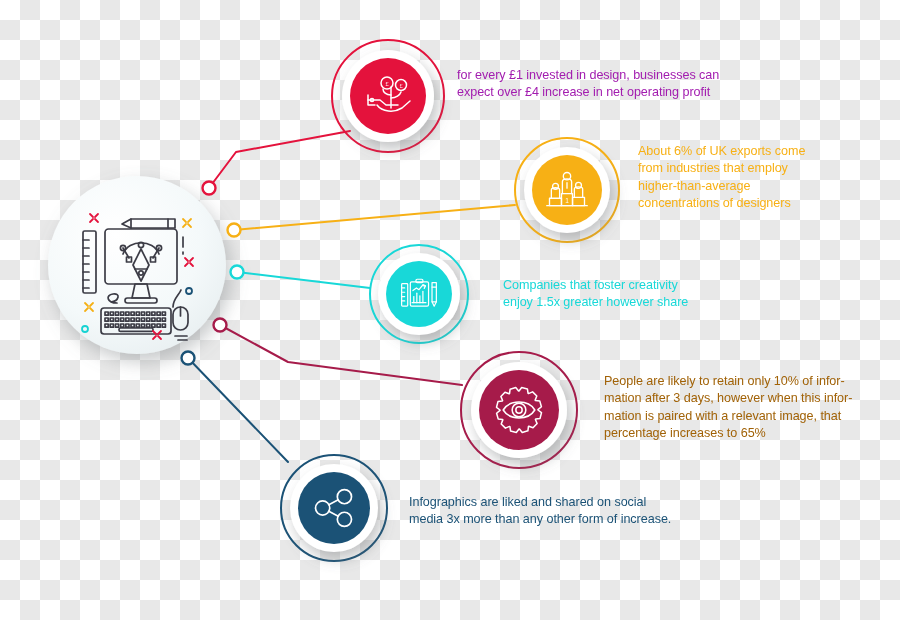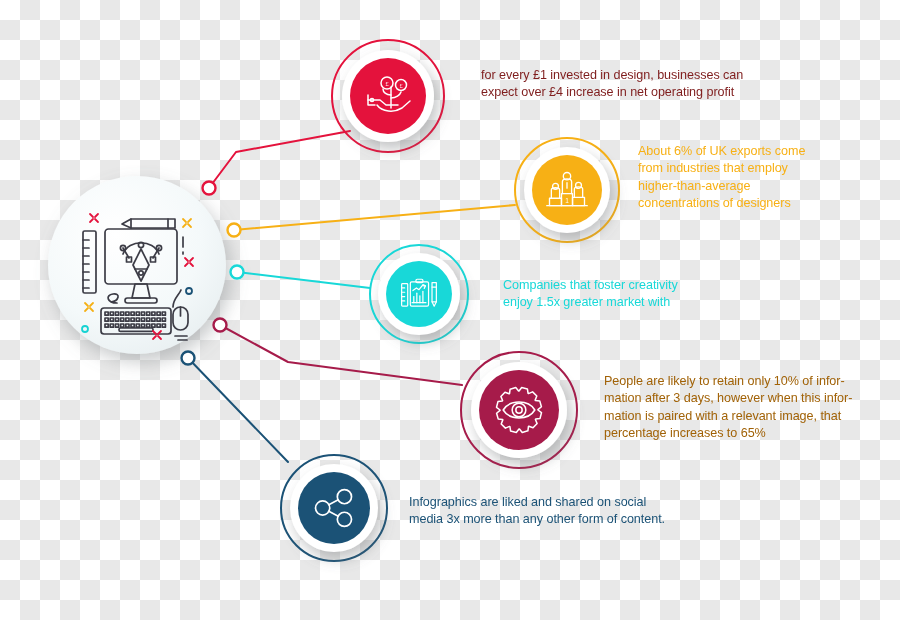--- a/index.html
+++ b/index.html
@@ -250,28 +250,28 @@
     <g id="junction-layer">
         <circle cx="209" cy="188" r="6.5" fill="#ffffff" stroke="#e4123c" stroke-width="2.4"></circle>
         <circle cx="234" cy="230" r="6.5" fill="#ffffff" stroke="#f7b015" stroke-width="2.4"></circle>
         <circle cx="237" cy="272" r="6.5" fill="#ffffff" stroke="#18d8d8" stroke-width="2.4"></circle>
         <circle cx="220" cy="325" r="6.5" fill="#ffffff" stroke="#a61b4a" stroke-width="2.4"></circle>
         <circle cx="188" cy="358" r="6.5" fill="#ffffff" stroke="#1b5276" stroke-width="2.4"></circle>
       </g>
   </svg>
 
   <div id="text-layer">
-      <div class="txt" style="left: 457px; top: 67px; width: 300px; color: #7f1d1d; margin-left: 24px;">for every £1 invested in design, businesses can
+      <div class="txt" style="left: 457px; top: 67px; width: 300px; color: #a21caf;">for every £1 invested in design, businesses can
 expect over £4 increase in net operating profit</div>
       <div class="txt" style="left: 638px; top: 143px; width: 210px; color: rgb(247, 176, 21);">About 6% of UK exports come
 from industries that employ
 higher-than-average
 concentrations of designers</div>
       <div class="txt" style="left: 503px; top: 277px; width: 240px; color: rgb(24, 216, 216);">Companies that foster creativity
-enjoy 1.5x greater market with</div>
+enjoy 1.5x greater however share</div>
       <div class="txt" style="left: 604px; top: 373px; width: 275px; color: #a16207;">People are likely to retain only 10% of infor-
 mation after 3 days, however when this infor-
 mation is paired with a relevant image, that
 percentage increases to 65%</div>
       <div class="txt" style="left: 409px; top: 494px; width: 300px; color: rgb(27, 82, 118);">Infographics are liked and shared on social
-media 3x more than any other form of content.</div>
+media 3x more than any other form of increase.</div>
     </div>
 </div>
 
 </body></html>

